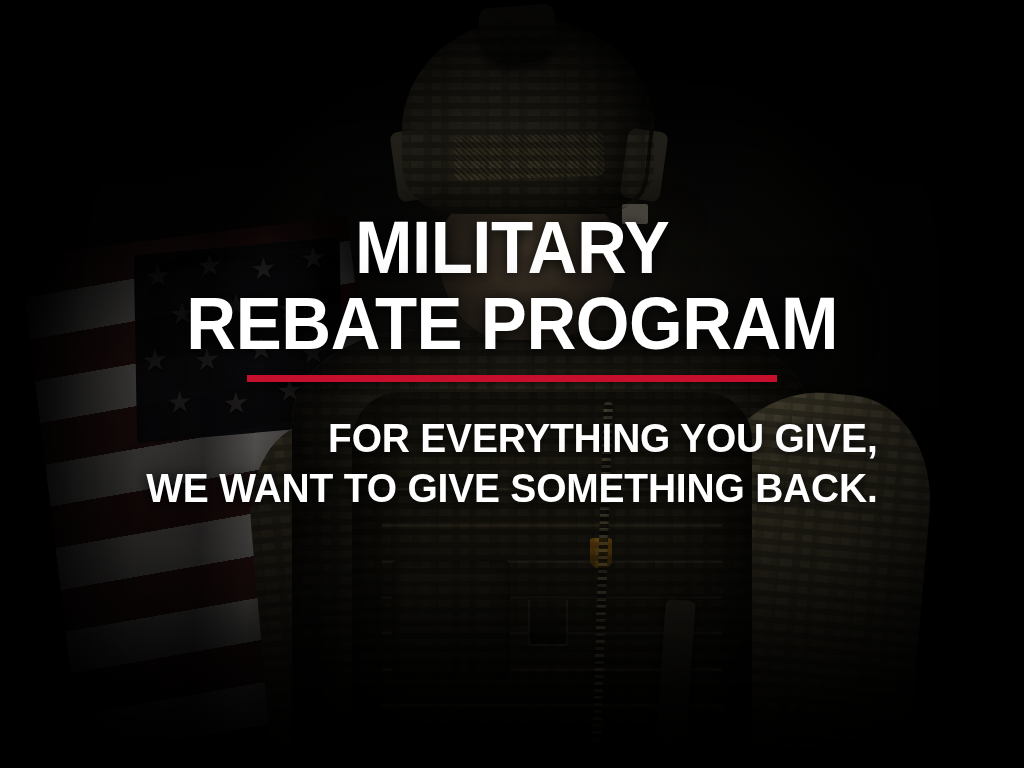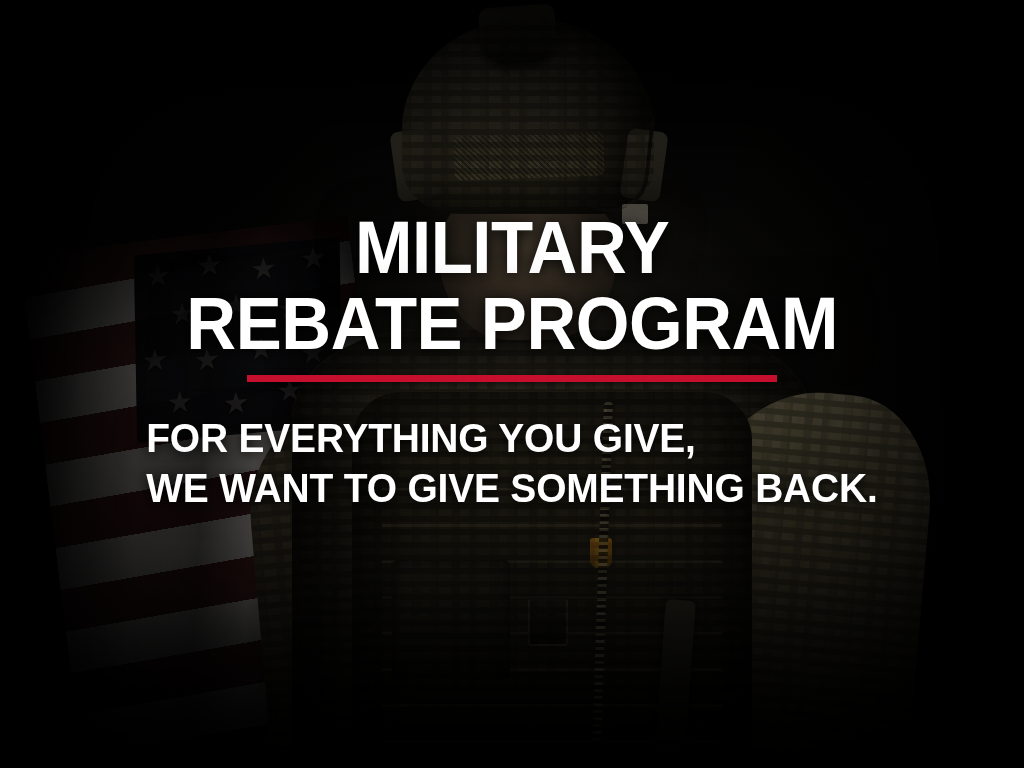--- a/index.html
+++ b/index.html
@@ -365,21 +365,21 @@
     margin: 18px 0 0 0;
     border: 0;
     box-shadow: 0 1px 6px rgba(0,0,0,0.6);
   }
 
   .subhead {
     color: #ffffff;
     font-family: "Liberation Sans", sans-serif;
     font-weight: bold;
     text-transform: uppercase;
-    text-align: left;
+    text-align: right;
     line-height: 1.12;
     margin: 34px 0 4px 0;
     text-shadow: 0 2px 12px rgba(0,0,0,0.85), 0 0 34px rgba(0,0,0,0.55);
   }
   .subhead-line {
     display: block;
     font-size: 41px;
     letter-spacing: -0.2px;
     transform: scaleX(0.95);
   }

